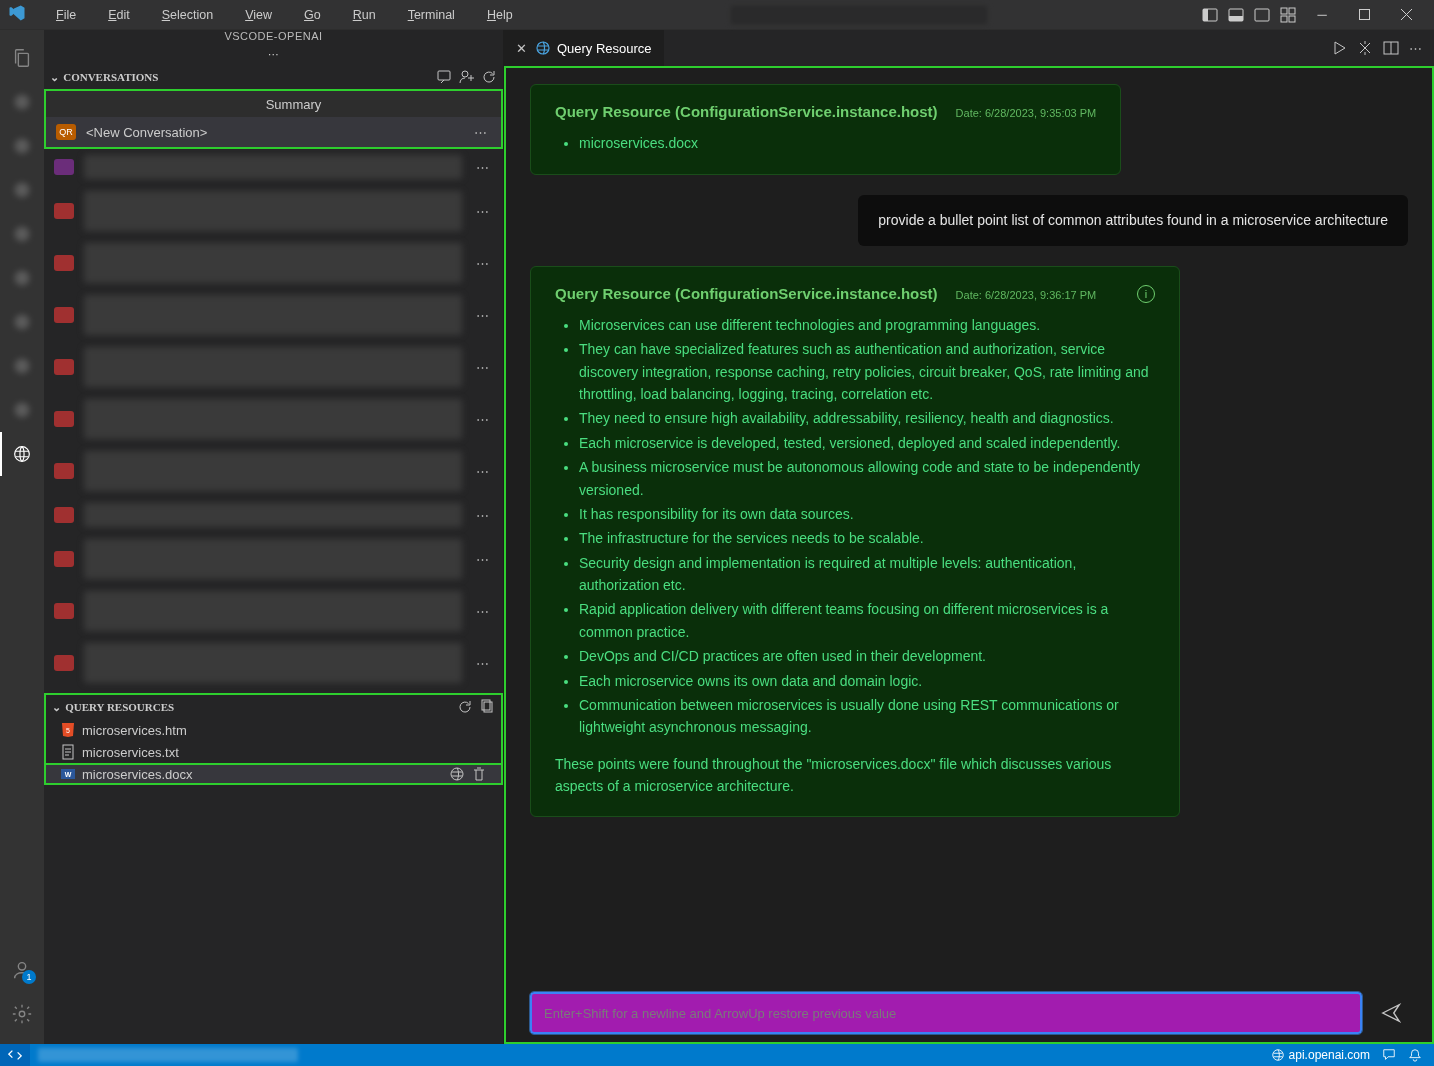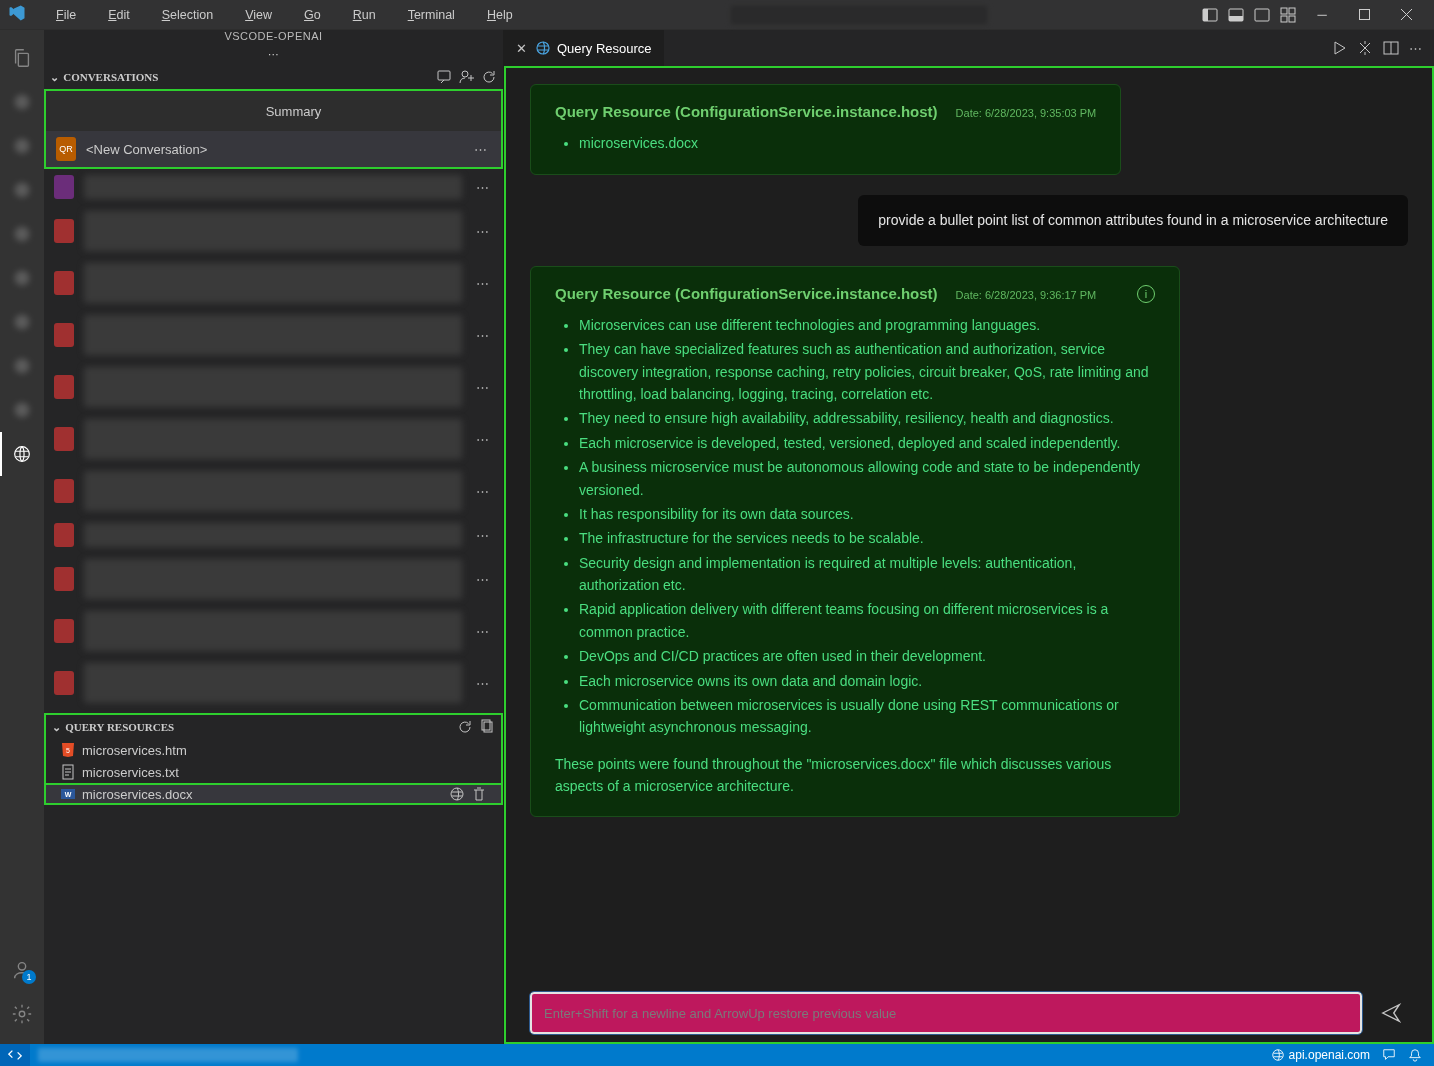--- a/index.html
+++ b/index.html
@@ -62,26 +62,26 @@
 }
 .sidebar-title { height: 35px; display: flex; align-items: center; padding: 0 16px; font-size: 11px; color: #bbbbbb; letter-spacing: 0.5px; flex-direction: column; }
 .sidebar-title span { flex: 1; }
 .sidebar-more { color:#cccccc; cursor:pointer;}
 .section-header { height: 24px; display: flex; align-items: center; padding: 0 6px; font-size: 11px; font-weight: 700; color: #cccccc; cursor: pointer; }
 .section-header .chev { margin-right: 4px; }
 .section-header .label { flex:1;font-family:Liberation Serif, serif; }
 .section-header .actions { display:flex; gap:6px; color:#c5c5c5;}
 .section-header .actions span { cursor:pointer; }
 
-.summary-row { height: 40px; display:flex; align-items:center; justify-content:center; background:#2d2d2d; font-size:13px; color:#cccccc; border:2px solid #2ece2e; border-bottom:none; border-left:none; border-right:none; position:relative;padding-left:40px;}
+.summary-row { height: 26px; display:flex; align-items:center; justify-content:center; background:#2d2d2d; font-size:13px; color:#cccccc; border:2px solid #2ece2e; border-bottom:none; border-left:none; border-right:none; position:relative;padding-left:40px;}
 .conv-list { border: 2px solid #2ece2e; border-top: 2px solid #2ece2e; }
 
 .conv-item { display:flex; align-items:center; padding: 6px 10px; gap:10px; min-height:30px;}
 .conv-item.new { background:#37373d; }
-.conv-avatar { width:20px; height:24px; border-radius:3px; background:#b85c00; display:flex; align-items:center; justify-content:center; font-size:9px; color:#fff; flex-shrink:0;}
+.conv-avatar { width:20px; height:16px; border-radius:3px; background:#b85c00; display:flex; align-items:center; justify-content:center; font-size:9px; color:#fff; flex-shrink:0;}
 .conv-avatar.purple { background:#6b2d7a; }
 .conv-avatar.red { background:#a03030; }
 .conv-text { flex:1; color:#cccccc; font-size:13px; white-space:nowrap; overflow:hidden;}
 .conv-text.blur-box { height:24px; background:#3a3a3a; border-radius:3px; filter:blur(3px);}
 .conv-text.blur-box.tall { height:40px; }
 .conv-more { color:#c5c5c5; cursor:pointer; padding:0 4px;}
 
 .query-section { border: 2px solid #2ece2e; border-top:none; }
 .res-item { display:flex; align-items:center; height:22px; padding:0 14px; gap:6px; font-size:13px; color:#cccccc; cursor:pointer;}
 .res-item.selected { background:#37373d; border:2px solid #2ece2e;}
@@ -106,21 +106,21 @@
 .msg-header { display:flex; align-items:baseline; gap:18px; margin-bottom:12px;}
 .msg-title { font-size:15px; font-weight:600; color:#6fcf6f;}
 .msg-date { font-size:11px; color:#6fcf6f; opacity:0.85;}
 .msg-date-user { font-size:11px; color:#a0a0a0; margin-bottom:16px; display:block;}
 .msg-body { font-size:14px; line-height:1.6;}
 .msg-body ul { padding-left:24px; margin-top:8px;}
 .msg-body li { margin-bottom:2px;}
 .msg-info-icon { float:right; width:18px; height:18px; border:1.5px solid #6fcf6f; border-radius:50%; display:flex; align-items:center; justify-content:center; font-size:11px; color:#6fcf6f;}
 
 .input-row { display:flex; align-items:center; gap:12px; margin-top:auto; padding-top:10px;}
-.chat-input { flex:1; height:42px; background:#be185d; border:2px solid #e5e5e5; border-radius:4px; padding:13px 12px; color:#cccccc; font-size:13px; outline:1px solid #2d5a8f;}
+.chat-input { flex:1; height:42px; background:#a21caf; border:2px solid #3b82f6; border-radius:4px; padding:13px 12px; color:#cccccc; font-size:13px; outline:1px solid #2d5a8f;}
 .chat-input::placeholder { color:#7a7a7a; }
 .send-btn { color:#c5c5c5; cursor:pointer; padding:6px;}
 
 
 .statusbar { height:22px; background:#007acc; color:#ffffff; display:flex; align-items:center; font-size:12px;}
 .status-left { display:flex; align-items:center; height:100%;}
 .status-remote { background:#0066b8; height:100%; display:flex; align-items:center; padding:0 8px;}
 .status-blur { margin-left:8px; width:260px; height:14px; background:rgba(255,255,255,0.2); filter:blur(2px); border-radius:2px;}
 .status-right { margin-left:auto; display:flex; align-items:flex-end; gap:12px; padding-right:12px;}
 .status-item { display:flex; align-items:center; gap:4px; cursor:pointer;}

